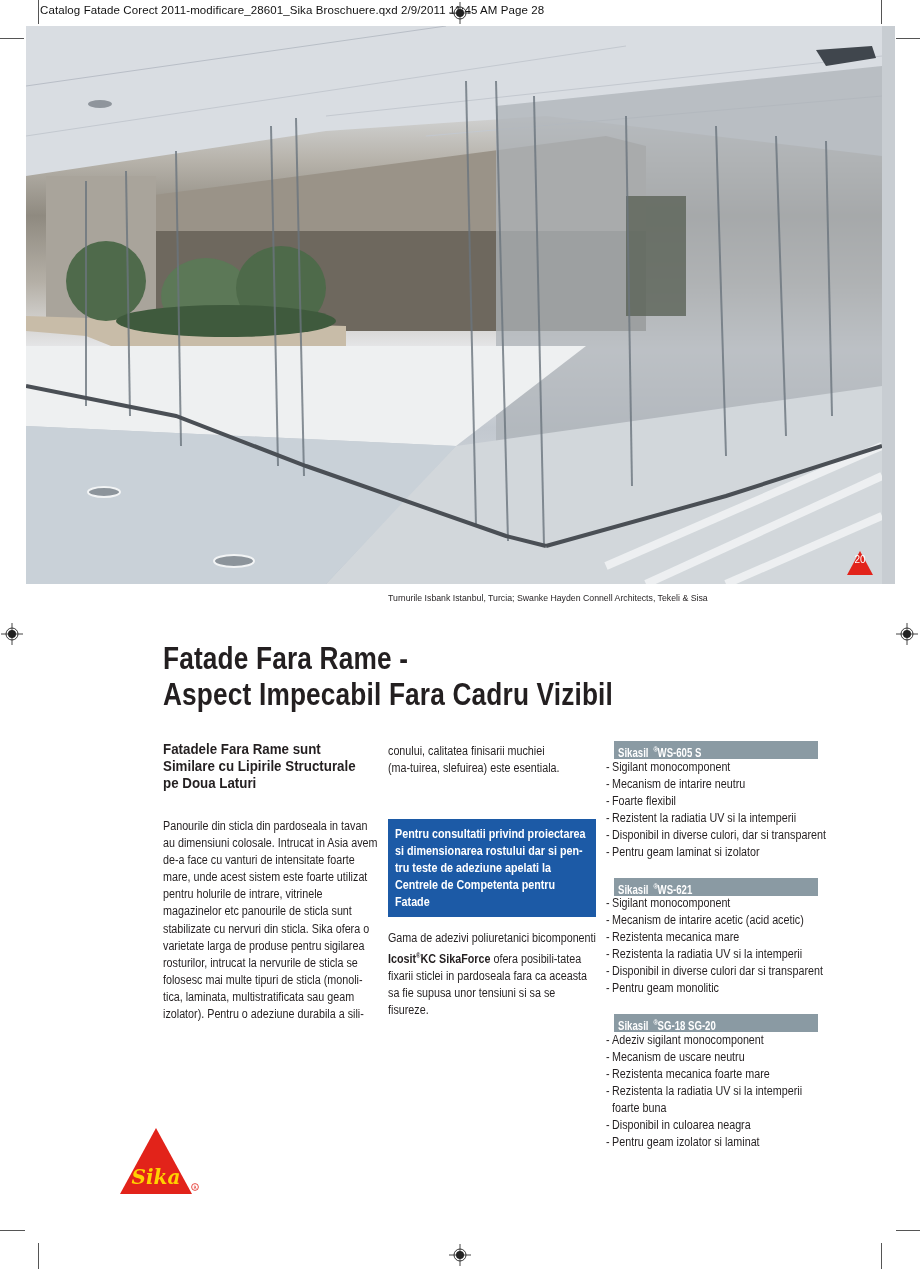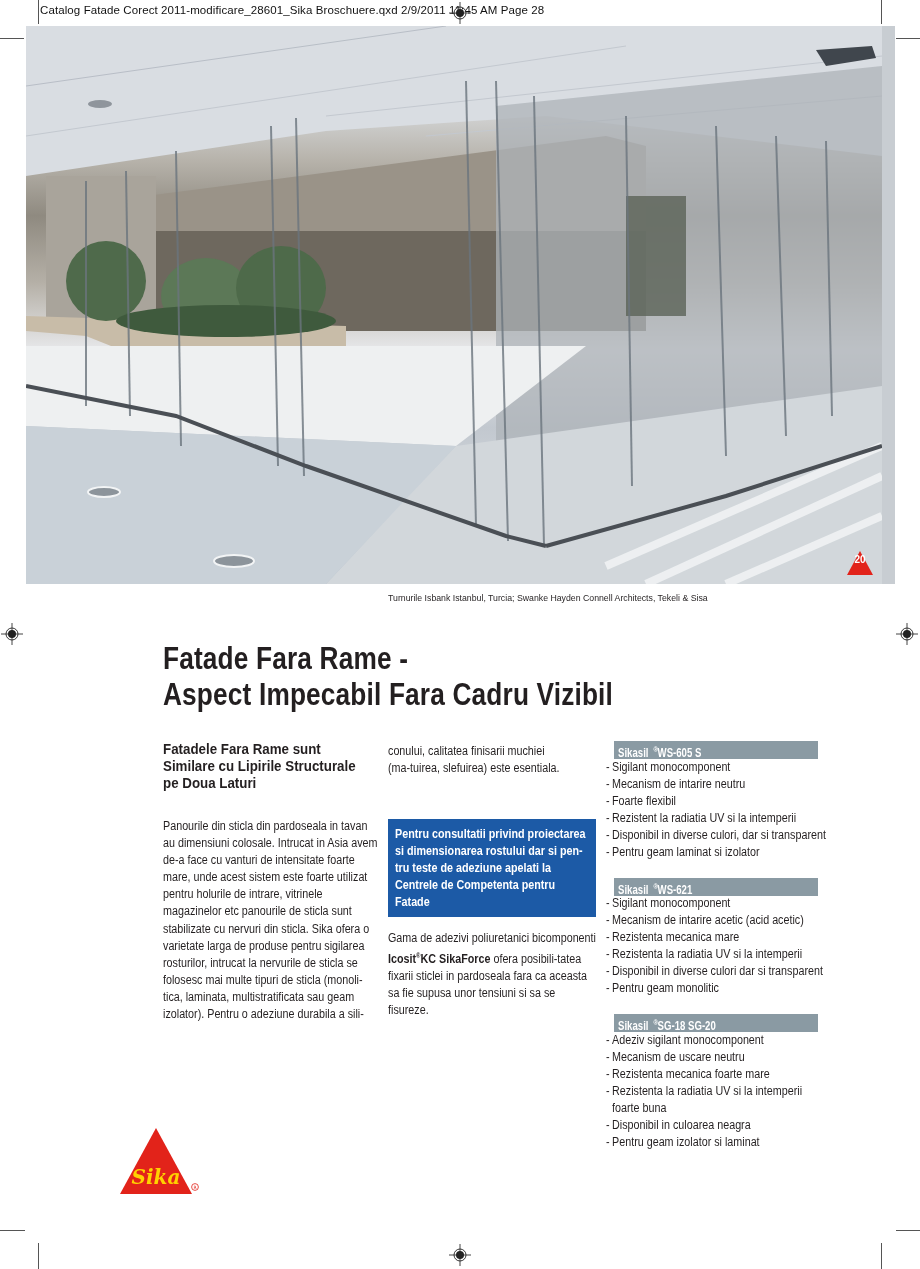--- a/index.html
+++ b/index.html
@@ -11,21 +11,21 @@
   .crop { position: absolute; background: #555; }
 
   .reg { position: absolute; width: 22px; height: 22px; }
 
   .photo { position: absolute; left: 26px; top: 26px; width: 856px; height: 558px; overflow: hidden;
     background: linear-gradient(180deg, #c9ced4 0%, #dde1e5 12%, #b7b3ab 24%, #8f8a80 34%, #b5b0a7 46%, #e7e8ea 58%, #c2c8cf 72%, #d5dadf 86%, #b9c2cb 100%); }
   .photo-strip { position: absolute; left: 882px; top: 26px; width: 13px; height: 558px; background: #c8cdd2; }
   .photo svg { position: absolute; left: 0; top: 0; }
 
   .page-badge { position: absolute; left: 847px; top: 551px; width: 26px; height: 24px; }
-  .page-badge-num { position: absolute; left: 847px; top: 554px; width: 26px; text-align: center; font-size: 10px; font-weight: bold; color: #fff; }
+  .page-badge-num { position: absolute; left: 847px; top: 554px; width: 26px; text-align: center; font-size: 10px; font-weight: normal; color: #fff; }
 
   .caption { position: absolute; left: 388px; top: 592px; font-size: 9.5px; color: #231f20; white-space: nowrap; transform: scaleX(0.92); transform-origin: left top; }
 
   .title { position: absolute; left: 163px; top: 640px; font-size: 32px; font-weight: bold; line-height: 36px; color: #231f20; transform: scaleX(0.82); transform-origin: left top; white-space: nowrap; letter-spacing: 0.2px; }
 
   .col { position: absolute; font-size: 12.5px; line-height: 17px; color: #231f20; }
   .cond { transform: scaleX(0.86); transform-origin: left top; }
   .col1 { left: 163px; top: 740px; width: 250px; }
   .col1 h2 { font-size: 15.5px; line-height: 17px; font-weight: bold; margin-bottom: 27px; width: 240px; }
   .col1 p { width: 250px; }

